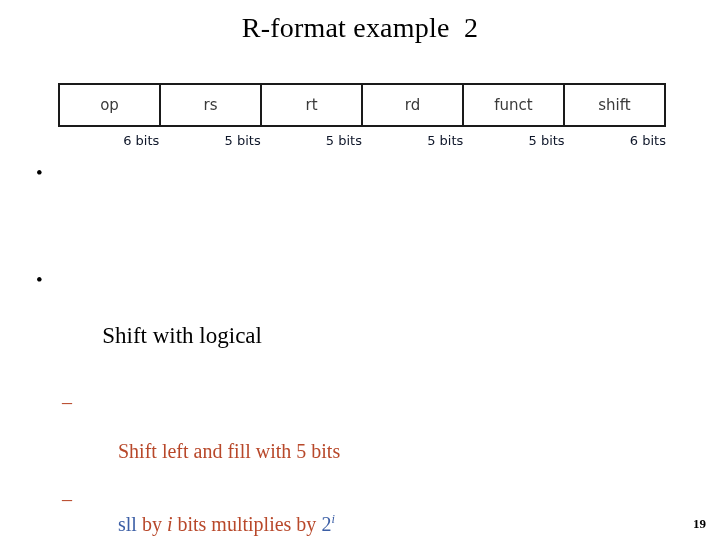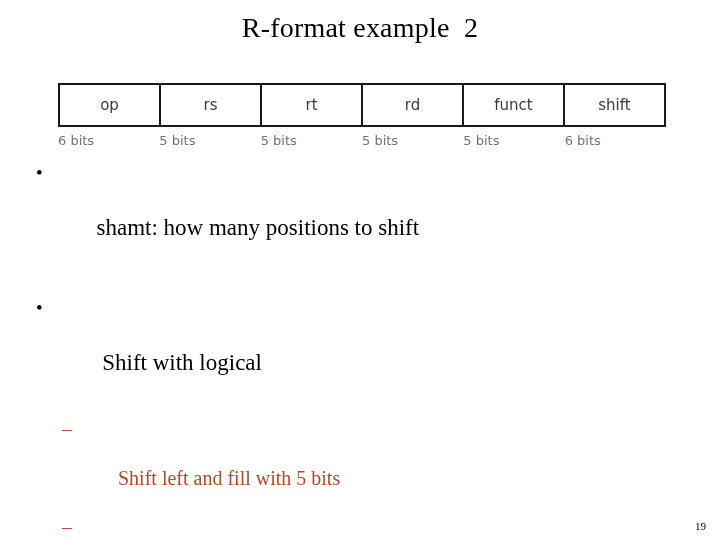--- a/index.html
+++ b/index.html
@@ -60,24 +60,24 @@
     background: #ffffff;
     padding: 4px;
   }
   .bits-row {
     width: 608px;
     display: flex;
     margin-top: 6px;
   }
   .bits-cell {
     flex: 1 1 0;
-    text-align: left;
+    text-align: right;
     font-family: "DejaVu Sans", "Liberation Sans", sans-serif;
     font-size: 13px;
-    color: #737373;
+    color: #0f172a;
   }
 
   
   .body-area {
     position: absolute;
     left: 0;
     top: 160px;
     width: 720px;
   }
 
@@ -134,22 +134,23 @@
 
   .gap-sm { height: 14px; }
   .gap-lg { height: 26px; }
 
   
   .page-number {
     position: absolute;
     right: 14px;
     bottom: 8px;
     font-family: "Liberation Serif", "DejaVu Serif", serif;
-    font-size: 11px;
-    color: #000000;
+    font-size: 13px;
+    color: #000000;
+    font-weight: bold;
   }
 </style>
 </head>
 <body>
 
 <div class="slide">
 
   <div class="slide-title">R-format example  2</div>
 
   <div class="format-table-wrap">
@@ -172,21 +173,20 @@
       <div class="bits-cell">5 bits</div>
       <div class="bits-cell">5 bits</div>
       <div class="bits-cell">6 bits</div>
     </div>
   </div>
 
   <div class="body-area">
 
     <div class="l1">
       <span class="marker">•</span>
-      <span>shamt: how many positions to shift</span>
     </div>
 
     <div class="gap-lg"></div>
 
     <div class="l1">
       <span class="marker">•</span>
       <span> Shift with logical</span>
     </div>
 
     <div class="gap-sm"></div>

